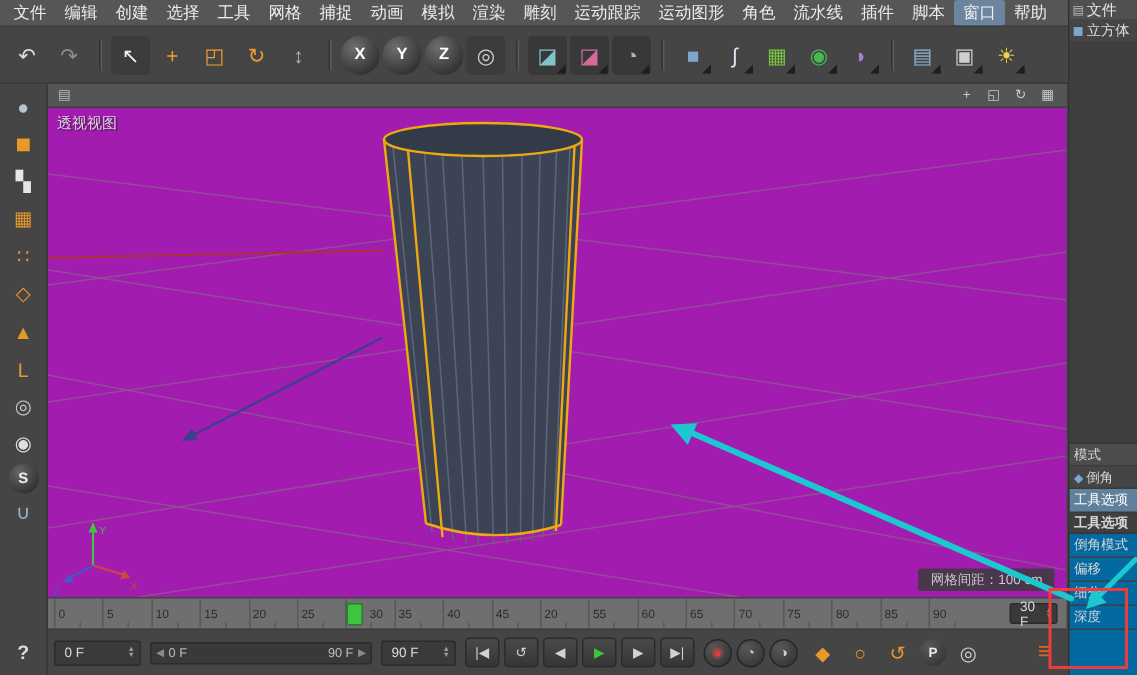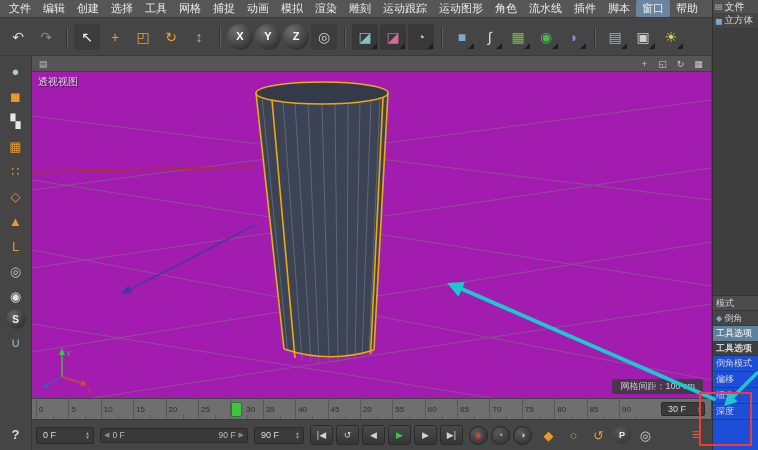--- a/index.html
+++ b/index.html
@@ -49,21 +49,21 @@
   .vp-label{position:absolute;top:3px;left:6px;font-size:10px;color:#d8d8d8;text-shadow:1px 1px 1px rgba(0,0,0,.55)}
   .grid-label{position:absolute;right:8px;bottom:4px;background:rgba(60,60,60,.85);color:#c9c9c9;font-size:9px;padding:1px 8px;border-radius:2px}
 
   
   .ruler{height:22px;background:#6f6f6f;border-top:1px solid #424242;border-bottom:1px solid #3a3a3a;display:flex;align-items:stretch;padding-left:4px}
   .ticks{display:flex}
   .tick{flex:0 0 32.4px;display:flex;align-items:center;border-left:1px solid #585858;position:relative}
   .tick::after{content:"";position:absolute;left:16px;bottom:0;width:1px;height:4px;background:#585858}
   .tick .num{font-size:8px;color:#2d2d2d;margin-left:2px}
   .tick.current::before{content:"";display:inline-block;width:9px;height:13px;background:var(--accent-green);border:1px solid #2c7a2c;border-radius:2px;margin-right:2px}
-  .frame-spinner{margin:3px 6px 3px auto;width:44px;background:#3a3a3a;border:1px solid #2b2b2b;border-radius:2px;display:flex;align-items:center;padding:0 2px 0 6px;color:#ddd;font-size:9px}
+  .frame-spinner{margin:3px 6px 3px auto;width:32px;background:#3a3a3a;border:1px solid #2b2b2b;border-radius:2px;display:flex;align-items:center;padding:0 2px 0 6px;color:#ddd;font-size:9px}
   .spin{display:flex;flex-direction:column;margin-left:auto}
   .spin i{font-style:normal;font-size:5px;line-height:4px;color:#9a9a9a}
 
   
   .transport{height:30px;background:#454545;display:flex;align-items:center;gap:6px;padding:0 4px}
   .spinner{height:17px;background:#3a3a3a;border:1px solid #2b2b2b;border-radius:2px;display:flex;align-items:center;padding:0 3px 0 6px;color:#ddd;font-size:9px}
   .spinner.start{width:58px}
   .spinner.end{width:50px}
   .range{flex:0 0 148px;height:15px;background:#393939;border:1px solid #2b2b2b;border-radius:2px;display:flex;align-items:center;font-size:8.5px;color:#bdbdbd;padding:0 3px}
   .range .rarrow{font-size:7px;color:#8a8a8a}
@@ -84,21 +84,21 @@
   .rp-object{height:16px;display:flex;align-items:center;font-size:9.5px;color:#ddd;padding:0 2px;white-space:nowrap;background:#454545;border-bottom:1px solid #3a3a3a}
   .rp-cube{color:#7fa6cf;font-size:9px;margin-right:2px}
   .rp-om{flex:1;background:#3f3f3f}
   .rp-am{border-top:1px solid #333;display:flex;flex-direction:column}
   .am-row{display:flex;align-items:center;font-size:9px;color:#d5d5d5;padding:0 3px;white-space:nowrap;overflow:hidden}
   .am-row.mode{height:15px;background:#4c4c4c;border-bottom:1px solid #3a3a3a}
   .am-row.tool{height:15px;background:#454545;border-bottom:1px solid #3a3a3a}
   .tool-icon{color:#7fa6cf;font-size:8px;margin-right:2px}
   .am-row.tab{height:16px;background:#60819c;color:#fff;border-bottom:1px solid #3a3a3a}
   .am-row.section{height:14px;background:#3f3f3f;font-weight:bold;border-bottom:1px solid #363636}
-  .am-params{display:flex;flex-direction:column;padding-bottom:30px;background:#1d4ed8}
+  .am-params{display:flex;flex-direction:column;padding-bottom:30px;background:#0369a1}
   .am-row.param{height:16px;border-bottom:1px solid #3e3e3e}
 
   
   .annotations{position:absolute;inset:0;z-index:40;pointer-events:none}
   .ann-line{stroke:var(--arrow-color);stroke-width:4;stroke-linecap:round}
   .ann-line.thin{stroke-width:3.5}
   .ann-head{fill:var(--arrow-color)}
   .red-box{position:absolute;left:699px;top:392px;width:53px;height:54px;border:2px solid var(--box-color);z-index:41;pointer-events:none}
 </style>
 </head>

